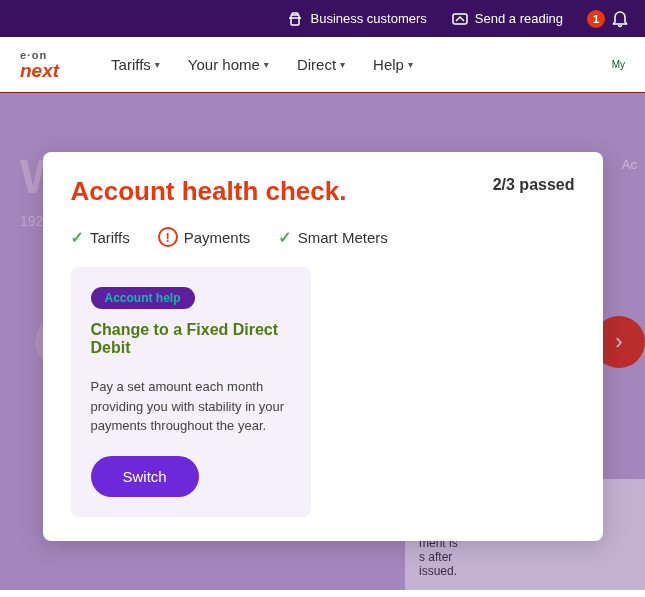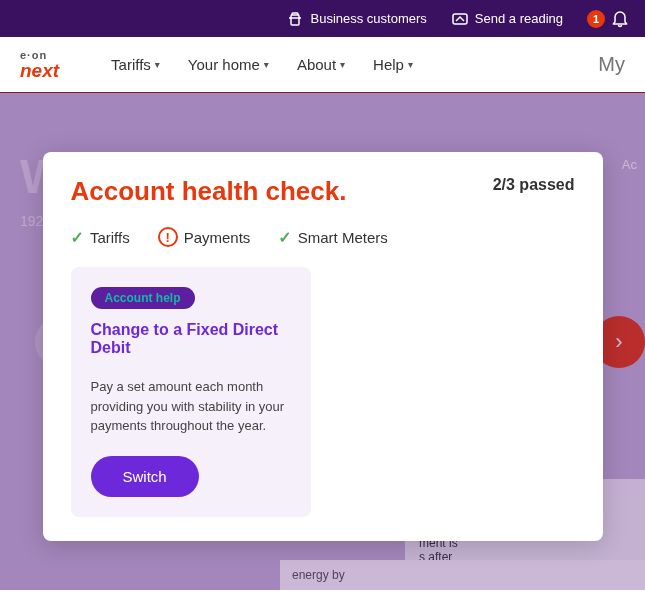--- a/index.html
+++ b/index.html
@@ -92,22 +92,22 @@
       font-size: 15px;
       color: #333;
       font-weight: 500;
     }
     .nav-item .chevron {
       font-size: 10px;
       color: #555;
     }
     .nav-my {
       margin-left: auto;
-      font-size: 20px;
-      color: #737373;
+      font-size: 10px;
+      color: #14532d;
       font-weight: 500;
       cursor: pointer;
     }
 
     
     .page-bg {
       background: #c8b8d8;
       position: relative;
       height: 497px;
       overflow: hidden;
@@ -282,21 +282,21 @@
       border-radius: 20px;
       padding: 4px 14px;
       font-size: 12px;
       font-weight: 700;
       display: inline-block;
       margin-bottom: 12px;
     }
     .rec-title {
       font-size: 16px;
       font-weight: 800;
-      color: #6d28d9;
+      color: #4d7c0f;
       margin-bottom: 20px;
     }
     .rec-desc {
       font-size: 13px;
       color: #444;
       line-height: 1.5;
       margin-bottom: 20px;
     }
     .switch-btn {
       background: #6d28d9;
@@ -351,21 +351,21 @@
   <div class="nav-items">
     <div class="nav-item">
       <span>Tariffs</span>
       <span class="chevron">▾</span>
     </div>
     <div class="nav-item">
       <span>Your home</span>
       <span class="chevron">▾</span>
     </div>
     <div class="nav-item">
-      <span>About</span>
+      <span>Direct</span>
       <span class="chevron">▾</span>
     </div>
     <div class="nav-item">
       <span>Help</span>
       <span class="chevron">▾</span>
     </div>
   </div>
   <div class="nav-my">
     <span>My</span>
   </div>
@@ -386,23 +386,20 @@
   </div>
 
   <div class="payment-strip">
     <div class="payment-strip-title">t paym</div>
     <div>payme</div>
     <div>ment is</div>
     <div>s after</div>
     <div>issued.</div>
   </div>
 
-  <div class="energy-bar" style="bottom:0; left:280px; right:0; position:absolute; background:#fff; padding:8px 12px; font-size:12px; color:#555;">
-    <span>energy by</span>
-  </div>
 
   <div class="modal-overlay">
     <div class="health-card">
 
       <div class="health-card-header">
         <h2 class="health-title">Account health check.</h2>
         <span class="health-passed">2/3 passed</span>
       </div>
 
       <div class="health-checks">

